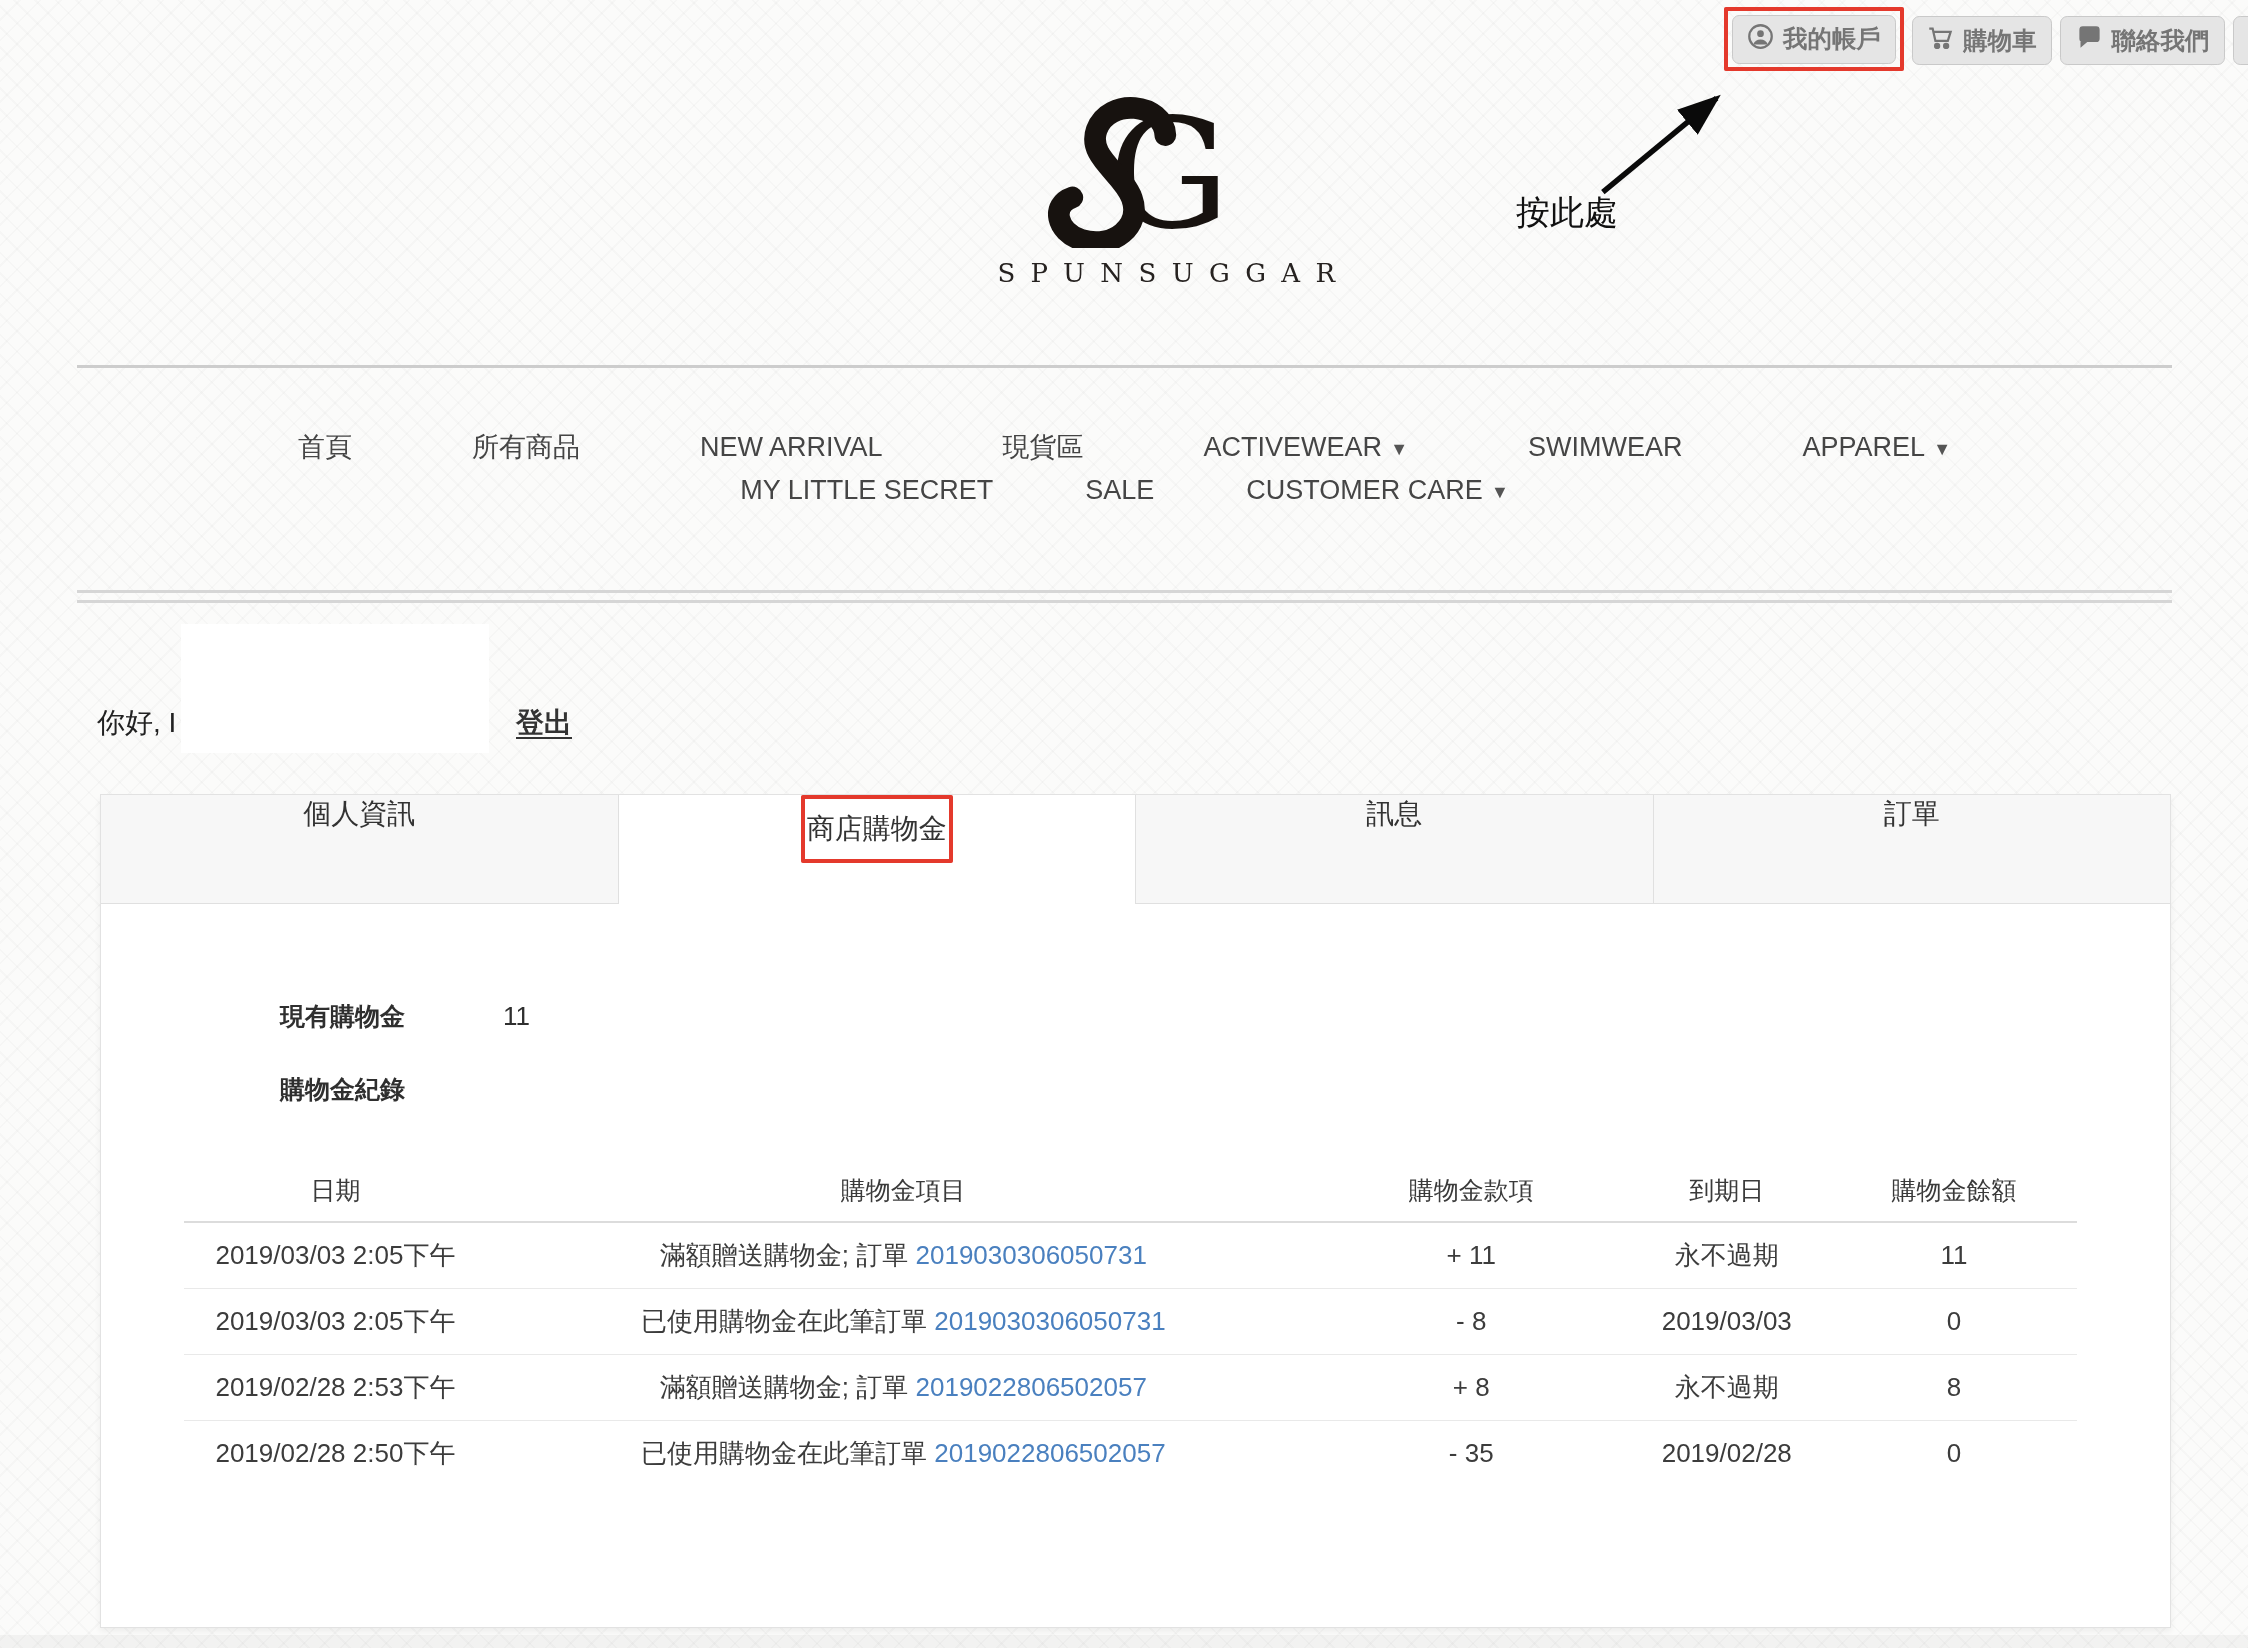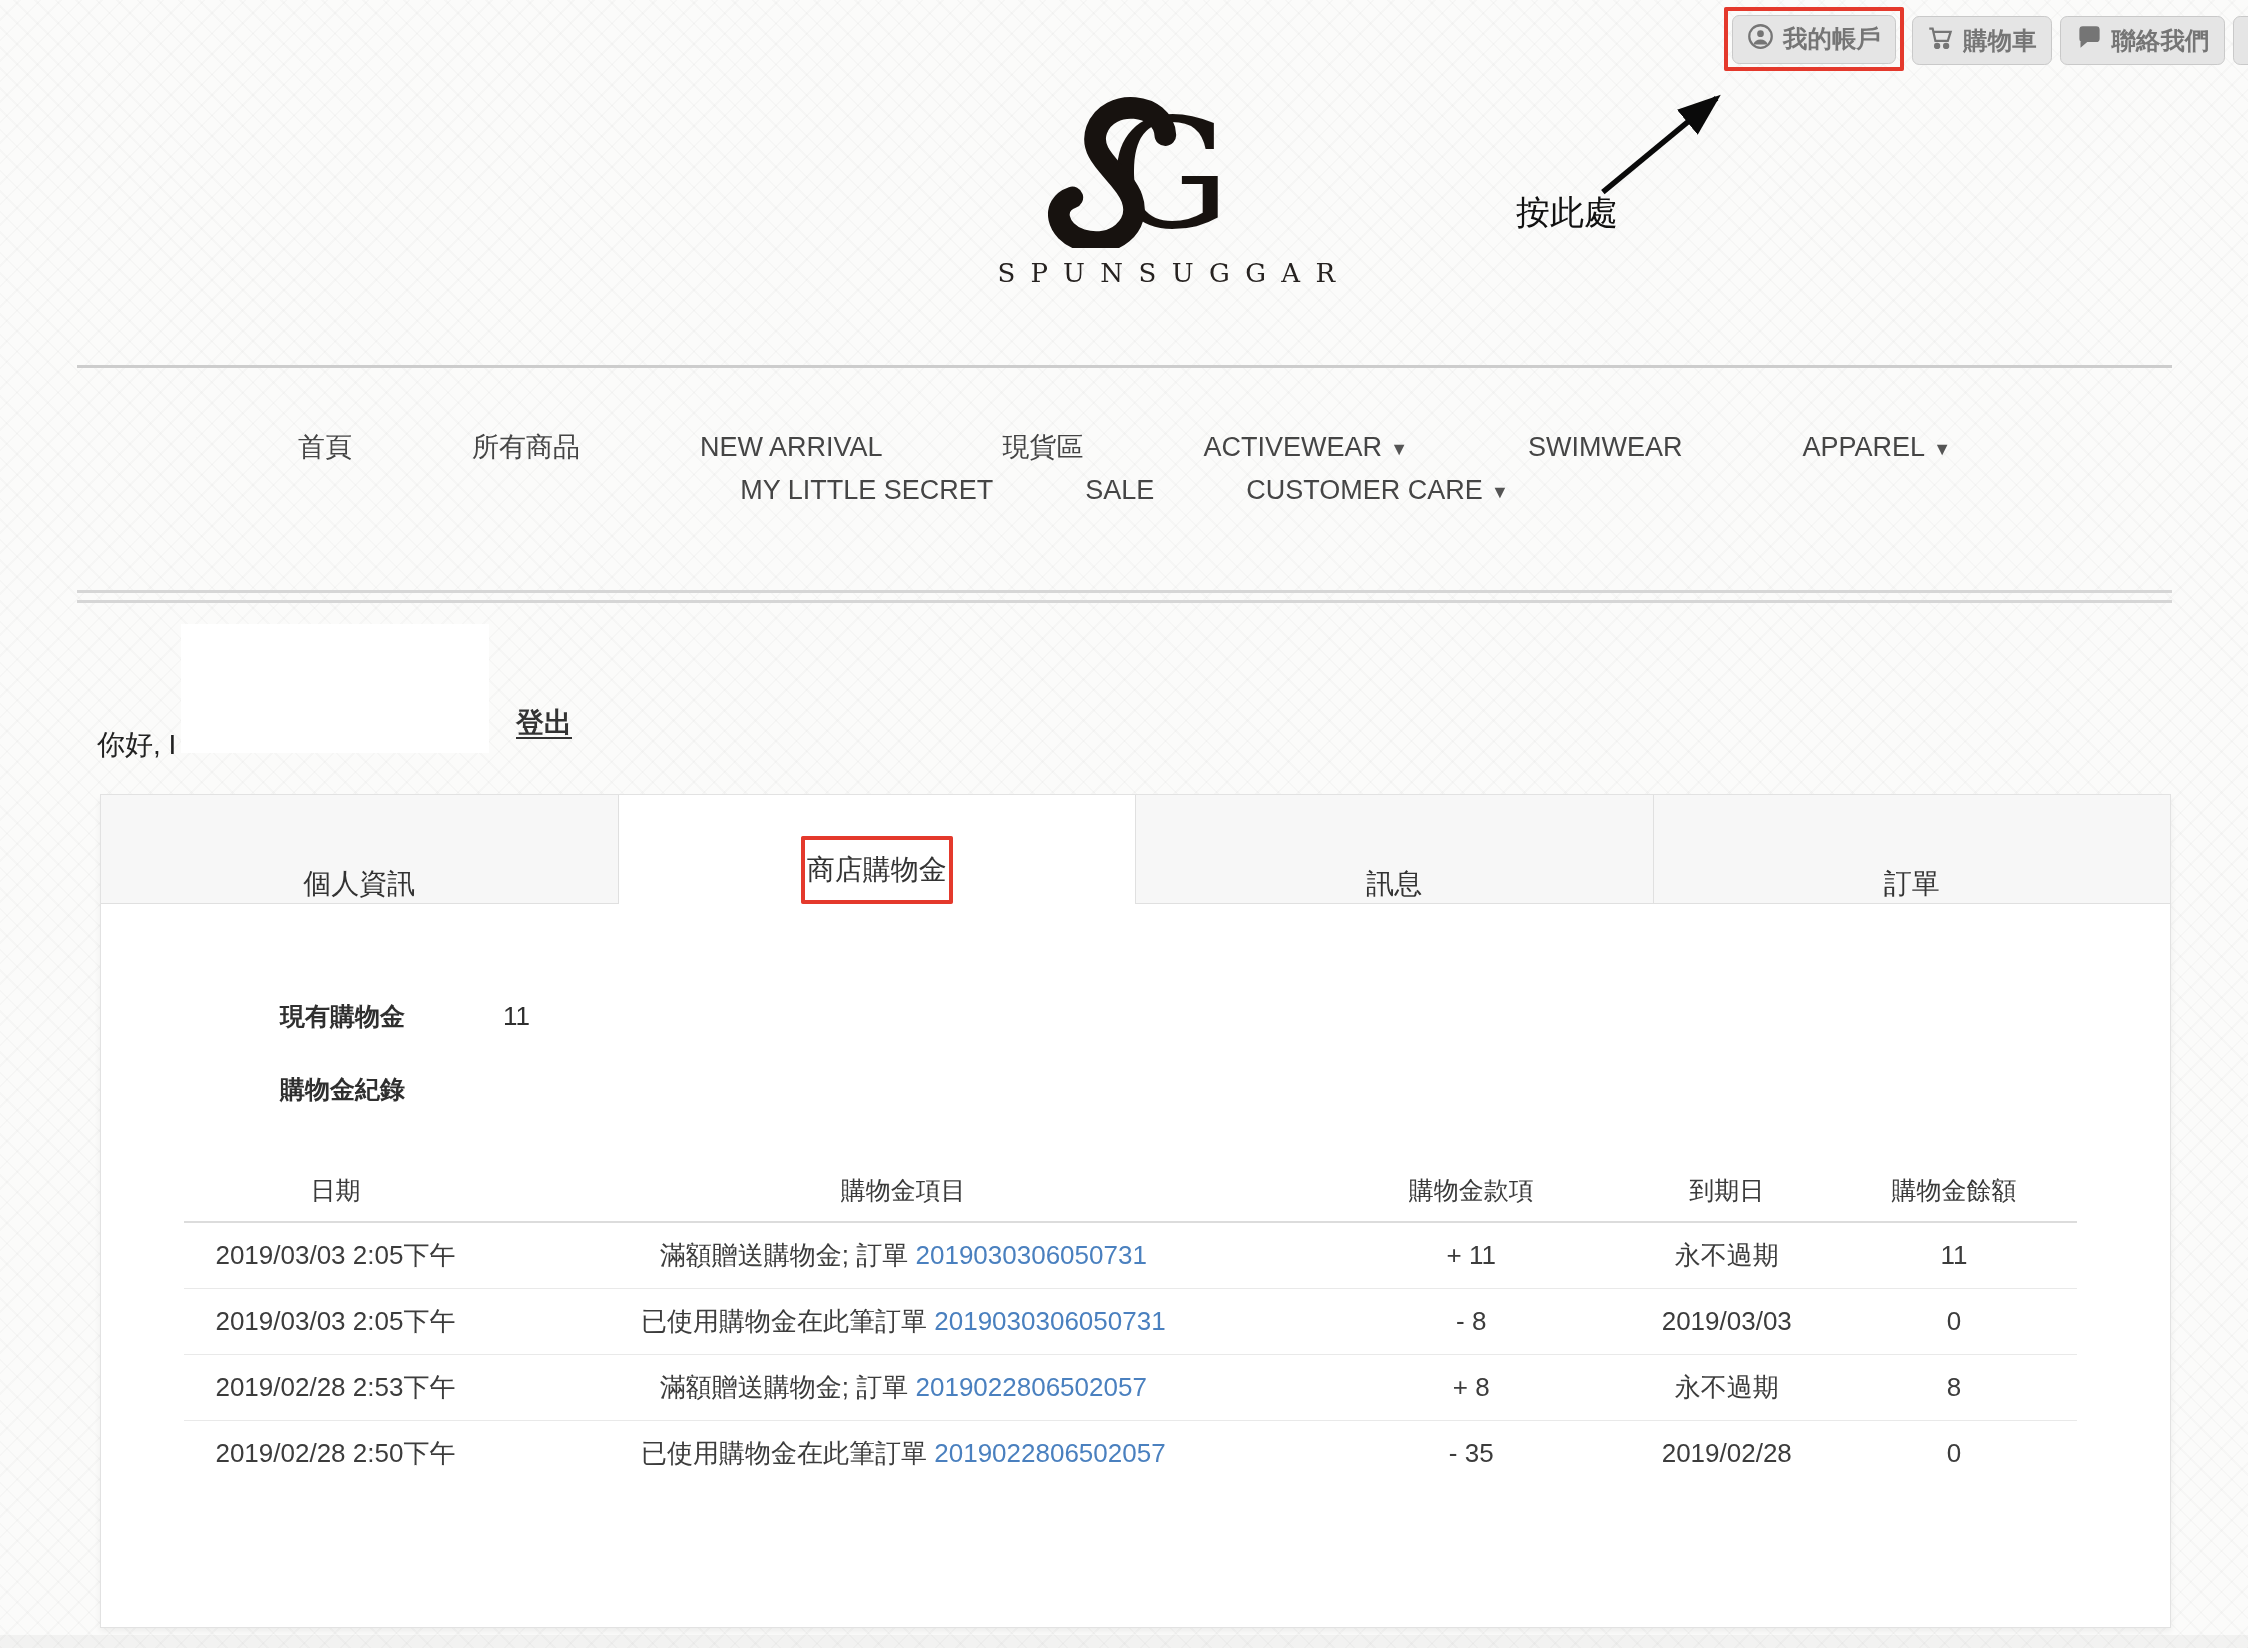--- a/index.html
+++ b/index.html
@@ -48,32 +48,32 @@
   
   .nav{ position:absolute; top:429px; left:0; width:2249px; }
   .nav-row{ display:flex; justify-content:center; align-items:center; }
   .nav-row.row1{ gap:120px; }
   .nav-row.row2{ gap:92px; margin-top:10px; }
   .nav-item{ font-size:27px; color:#454545; cursor:pointer; white-space:nowrap; display:inline-flex; align-items:center; gap:8.1px; }
   .caret{ font-size:18px; color:#555; transform:translateY(1.8px); }
 
   
   .redact{ position:absolute; left:181px; top:624px; width:308px; height:129px; background:#ffffff; }
-  .greeting{ position:absolute; left:97px; top:704px; font-size:28px; color:#222;margin-top:22px; }
+  .greeting{ position:absolute; left:97px; top:704px; font-size:28px; color:#222; }
   .logout{ position:absolute; left:516px; top:704px; font-size:28px; font-weight:600; color:#333;
            text-decoration:underline; text-underline-offset:5.4px; cursor:pointer; }
 
   
   .panel{
     position:absolute; left:100px; top:794px; width:2071px; height:834px;
     background:#fff; border:1.8px solid #e2e2e2; box-shadow:0 3.6px 6.3px rgba(0,0,0,0.06);
   }
   .tabs{ display:flex; height:109px; }
   .tab{
-    flex:1 1 0; display:flex; align-items:flex-end; justify-content:center;
+    flex:1 1 0; display:flex; align-items:flex-start; justify-content:center;
     background:#f7f7f7; border-bottom:1.8px solid #e0e0e0; border-right:1.8px solid #e0e0e0;
     font-size:28px; color:#333; cursor:pointer;
   }
   .tab:last-child{ border-right:none; }
   .tab.active{ background:#fff; border-bottom:none; }
   .tab .hl-label{ border:4.5px solid var(--accent,#e4392c); padding:11px 2px; border-radius:1.8px; }
 
   .content{ padding:0 93px 0 83px; }
   .summary-row{ margin-left:96px; font-size:25px; display:flex; align-items:baseline; }
   .summary-row.first{ margin-top:96px; }

